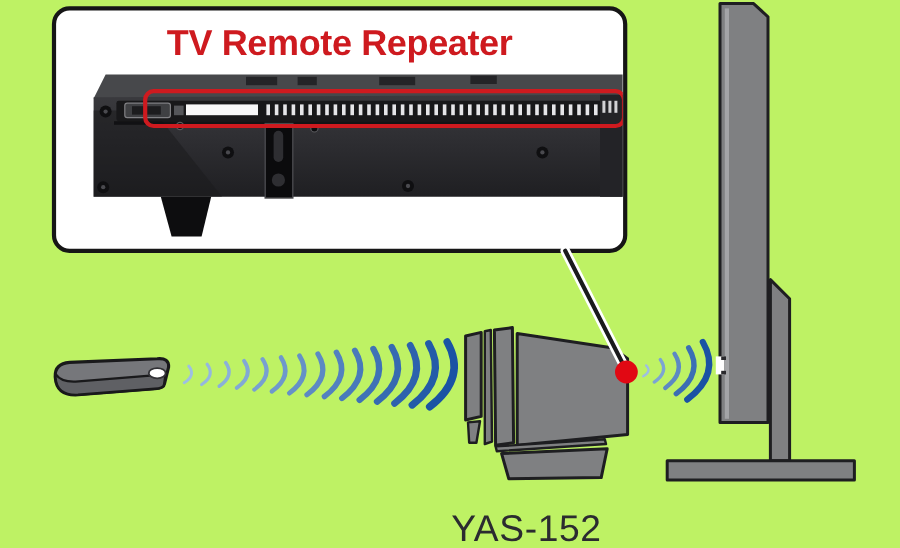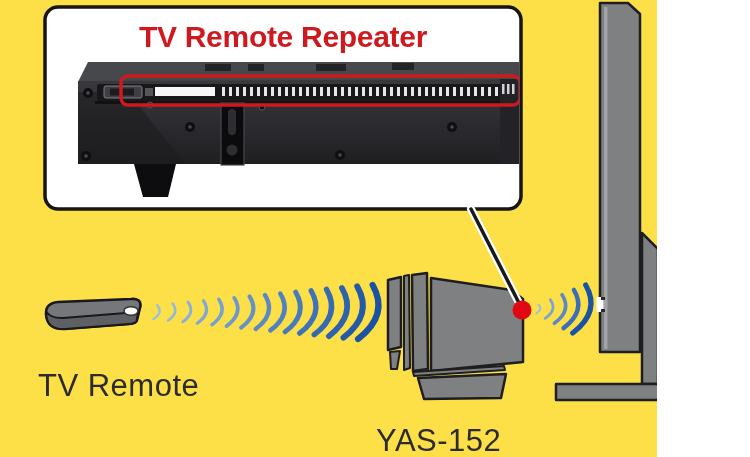--- a/index.html
+++ b/index.html
@@ -1,17 +1,17 @@
 <!DOCTYPE html>
 <html style="--accent_red: #ce1a1f; --dot_red: #e10813; --device_grey: #7f8082; --device_outline: #1e1e21; --text_dark: #2b2b30; --photo_top: #47484b; --wave_light: #9dbfe2; --wave_dark: #1a53a4;"><head>
 <meta charset="utf-8">
 <style>
   html,body{margin:0;padding:0;background:#fff;}
   .stage{
-    position:relative;width:657px;height:457px;background:#fde047;
+    position:relative;width:750px;height:457px;background:#bef264;
     font-family:"Liberation Sans", sans-serif;overflow:hidden;
   }
   svg.scene{position:absolute;left:0;top:0;width:750px;height:457px;}
   .callout-title{
     position:absolute;left:43px;top:20px;width:480px;text-align:center;
     font-size:30px;font-weight:700;color:var(--accent_red);letter-spacing:-0.3px;
   }
   .device-label{
     position:absolute;color:var(--text_dark);font-size:31px;line-height:43px;
     letter-spacing:0.5px;font-weight:400;
@@ -183,17 +183,16 @@
         <path d="M 573.87 289.875 Q 586.50625 310.9125 563.5425 328.125" stroke="#3b6eb4" stroke-width="4.4" fill="none" stroke-linecap="round"></path>
         <path d="M 585.68 285 Q 600.9 311.4 572.72 333" stroke="#1a53a4" stroke-width="5.2" fill="none" stroke-linecap="round"></path>
       </g>
 
     <circle cx="522" cy="310" r="9.5" fill="var(--dot_red)"></circle>
   </svg>
 
   <div class="callout-title">TV Remote Repeater</div>
 
   <div class="device-label" id="label-remote">
-    <span style="display:block">TV Remote</span>
   </div>
 
   <div class="device-label" id="label-yas">YAS-152</div>
 </div>
 
 </body></html>

